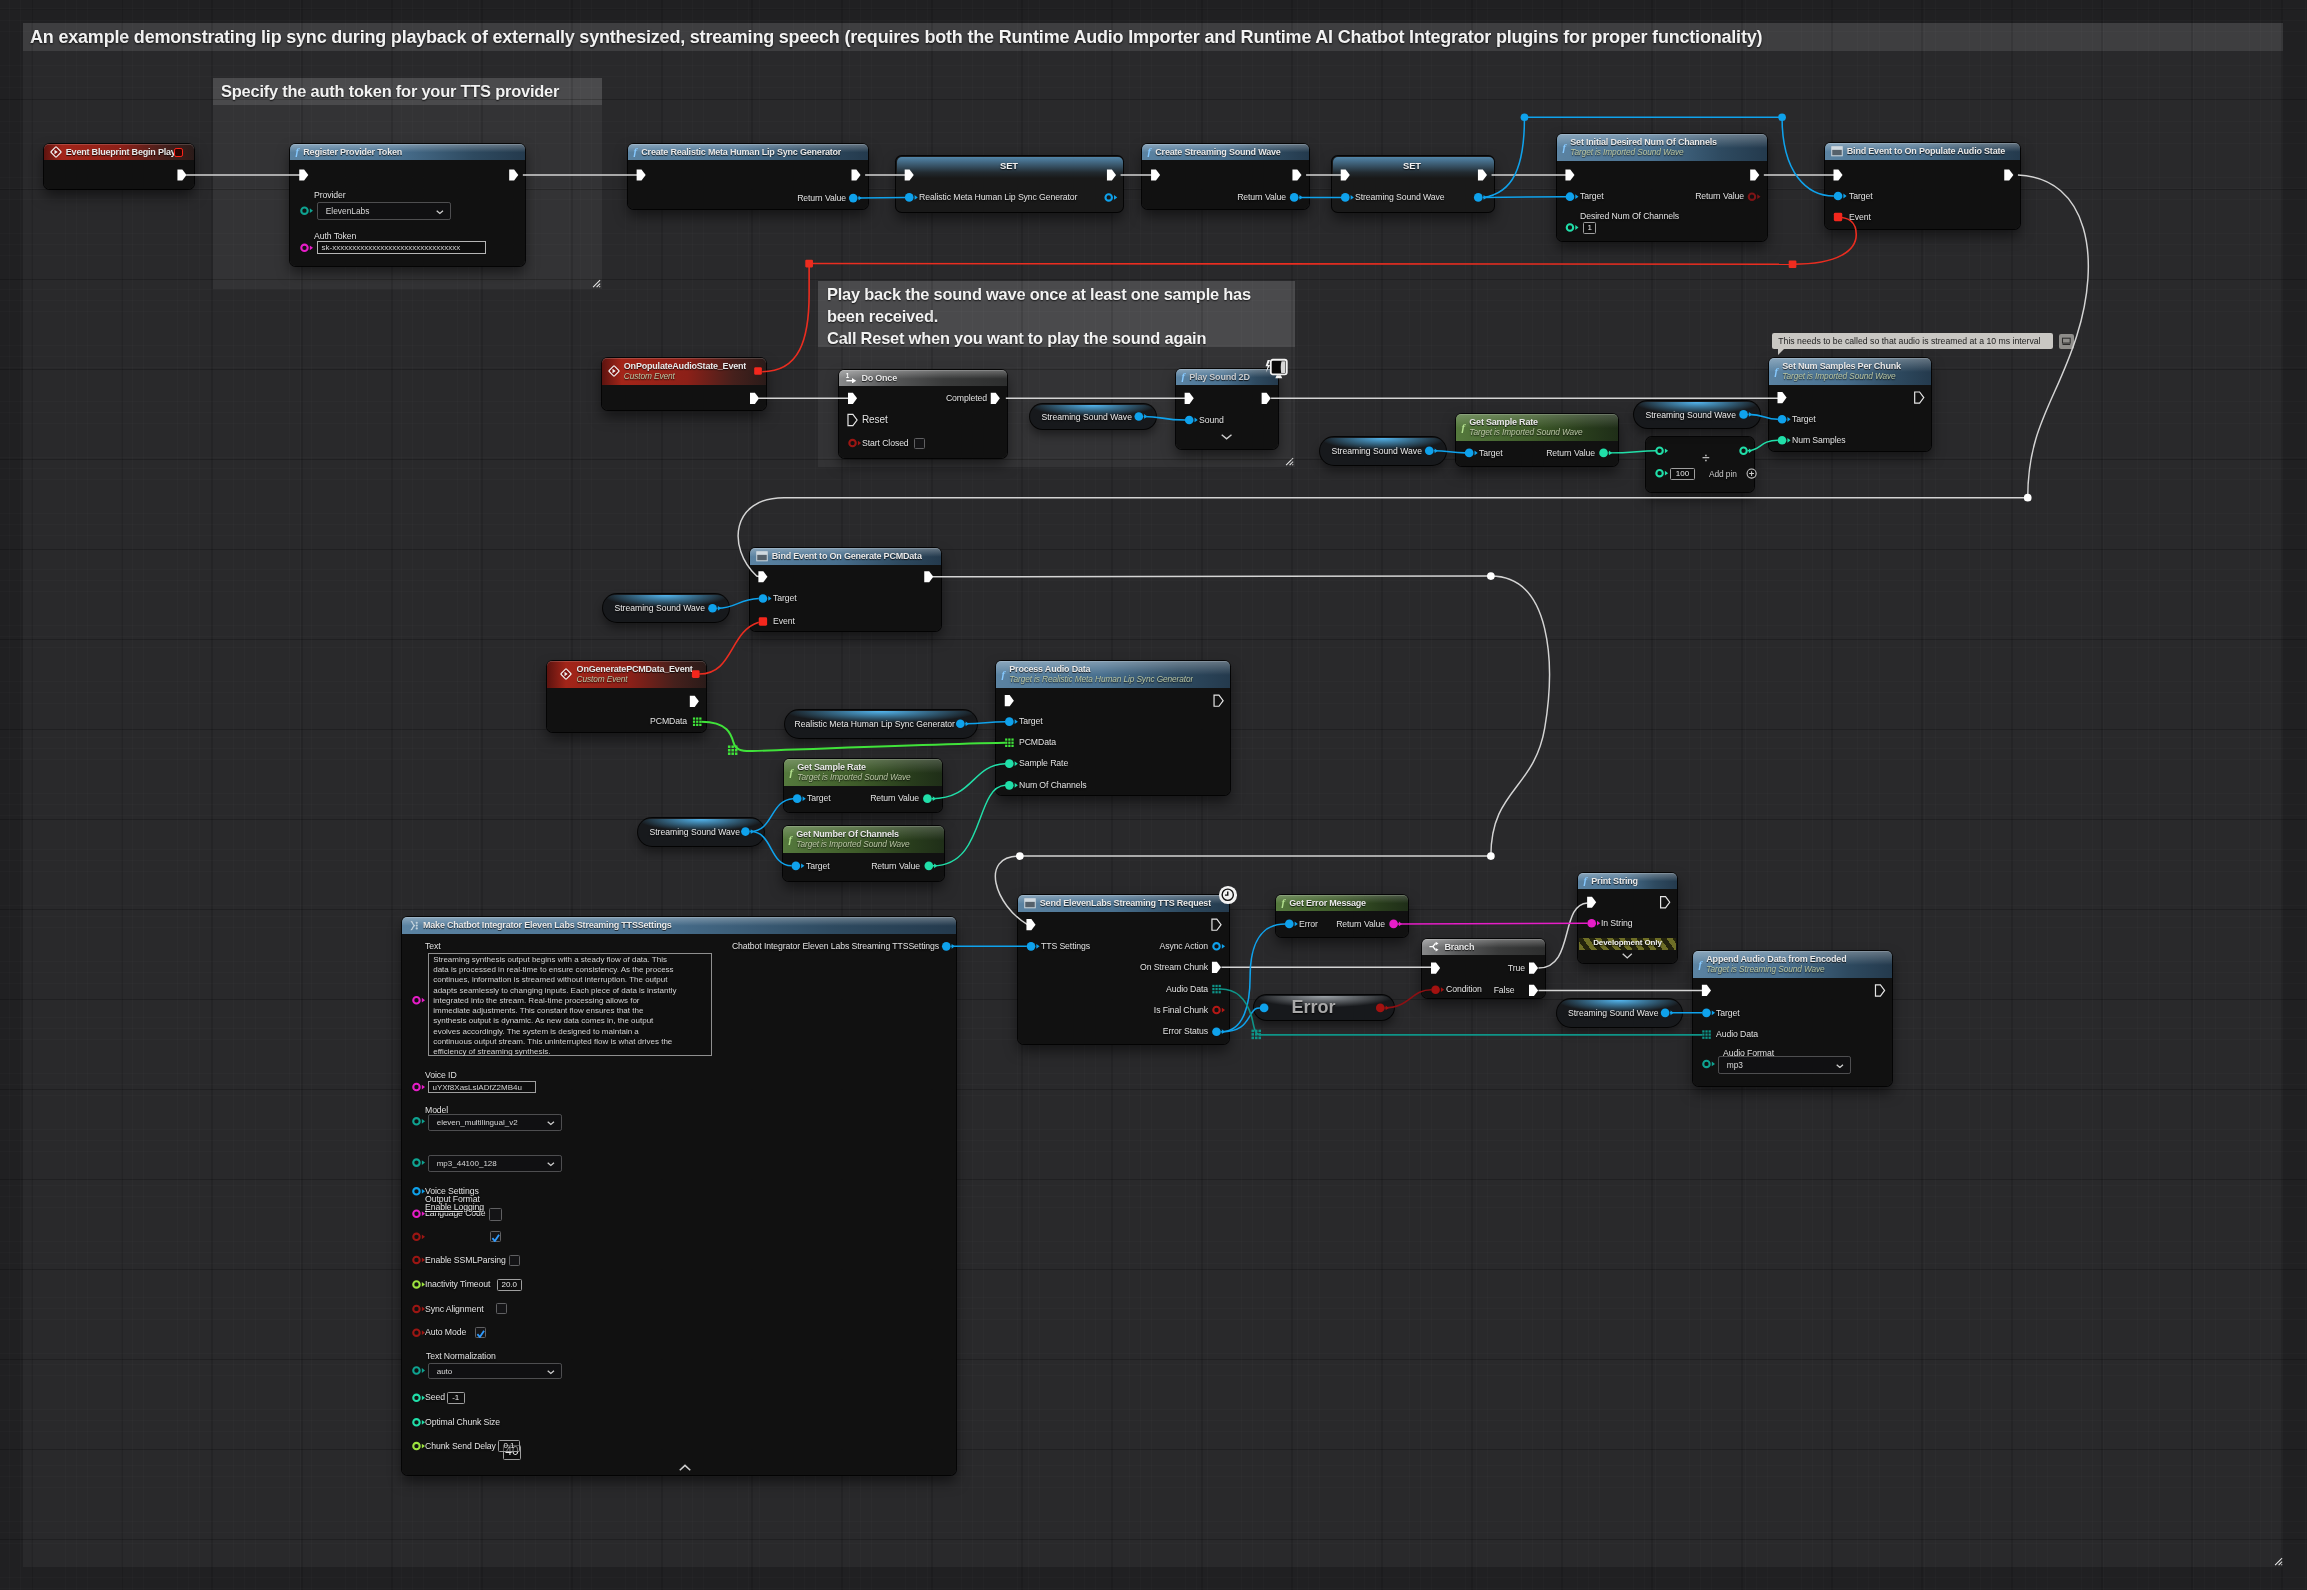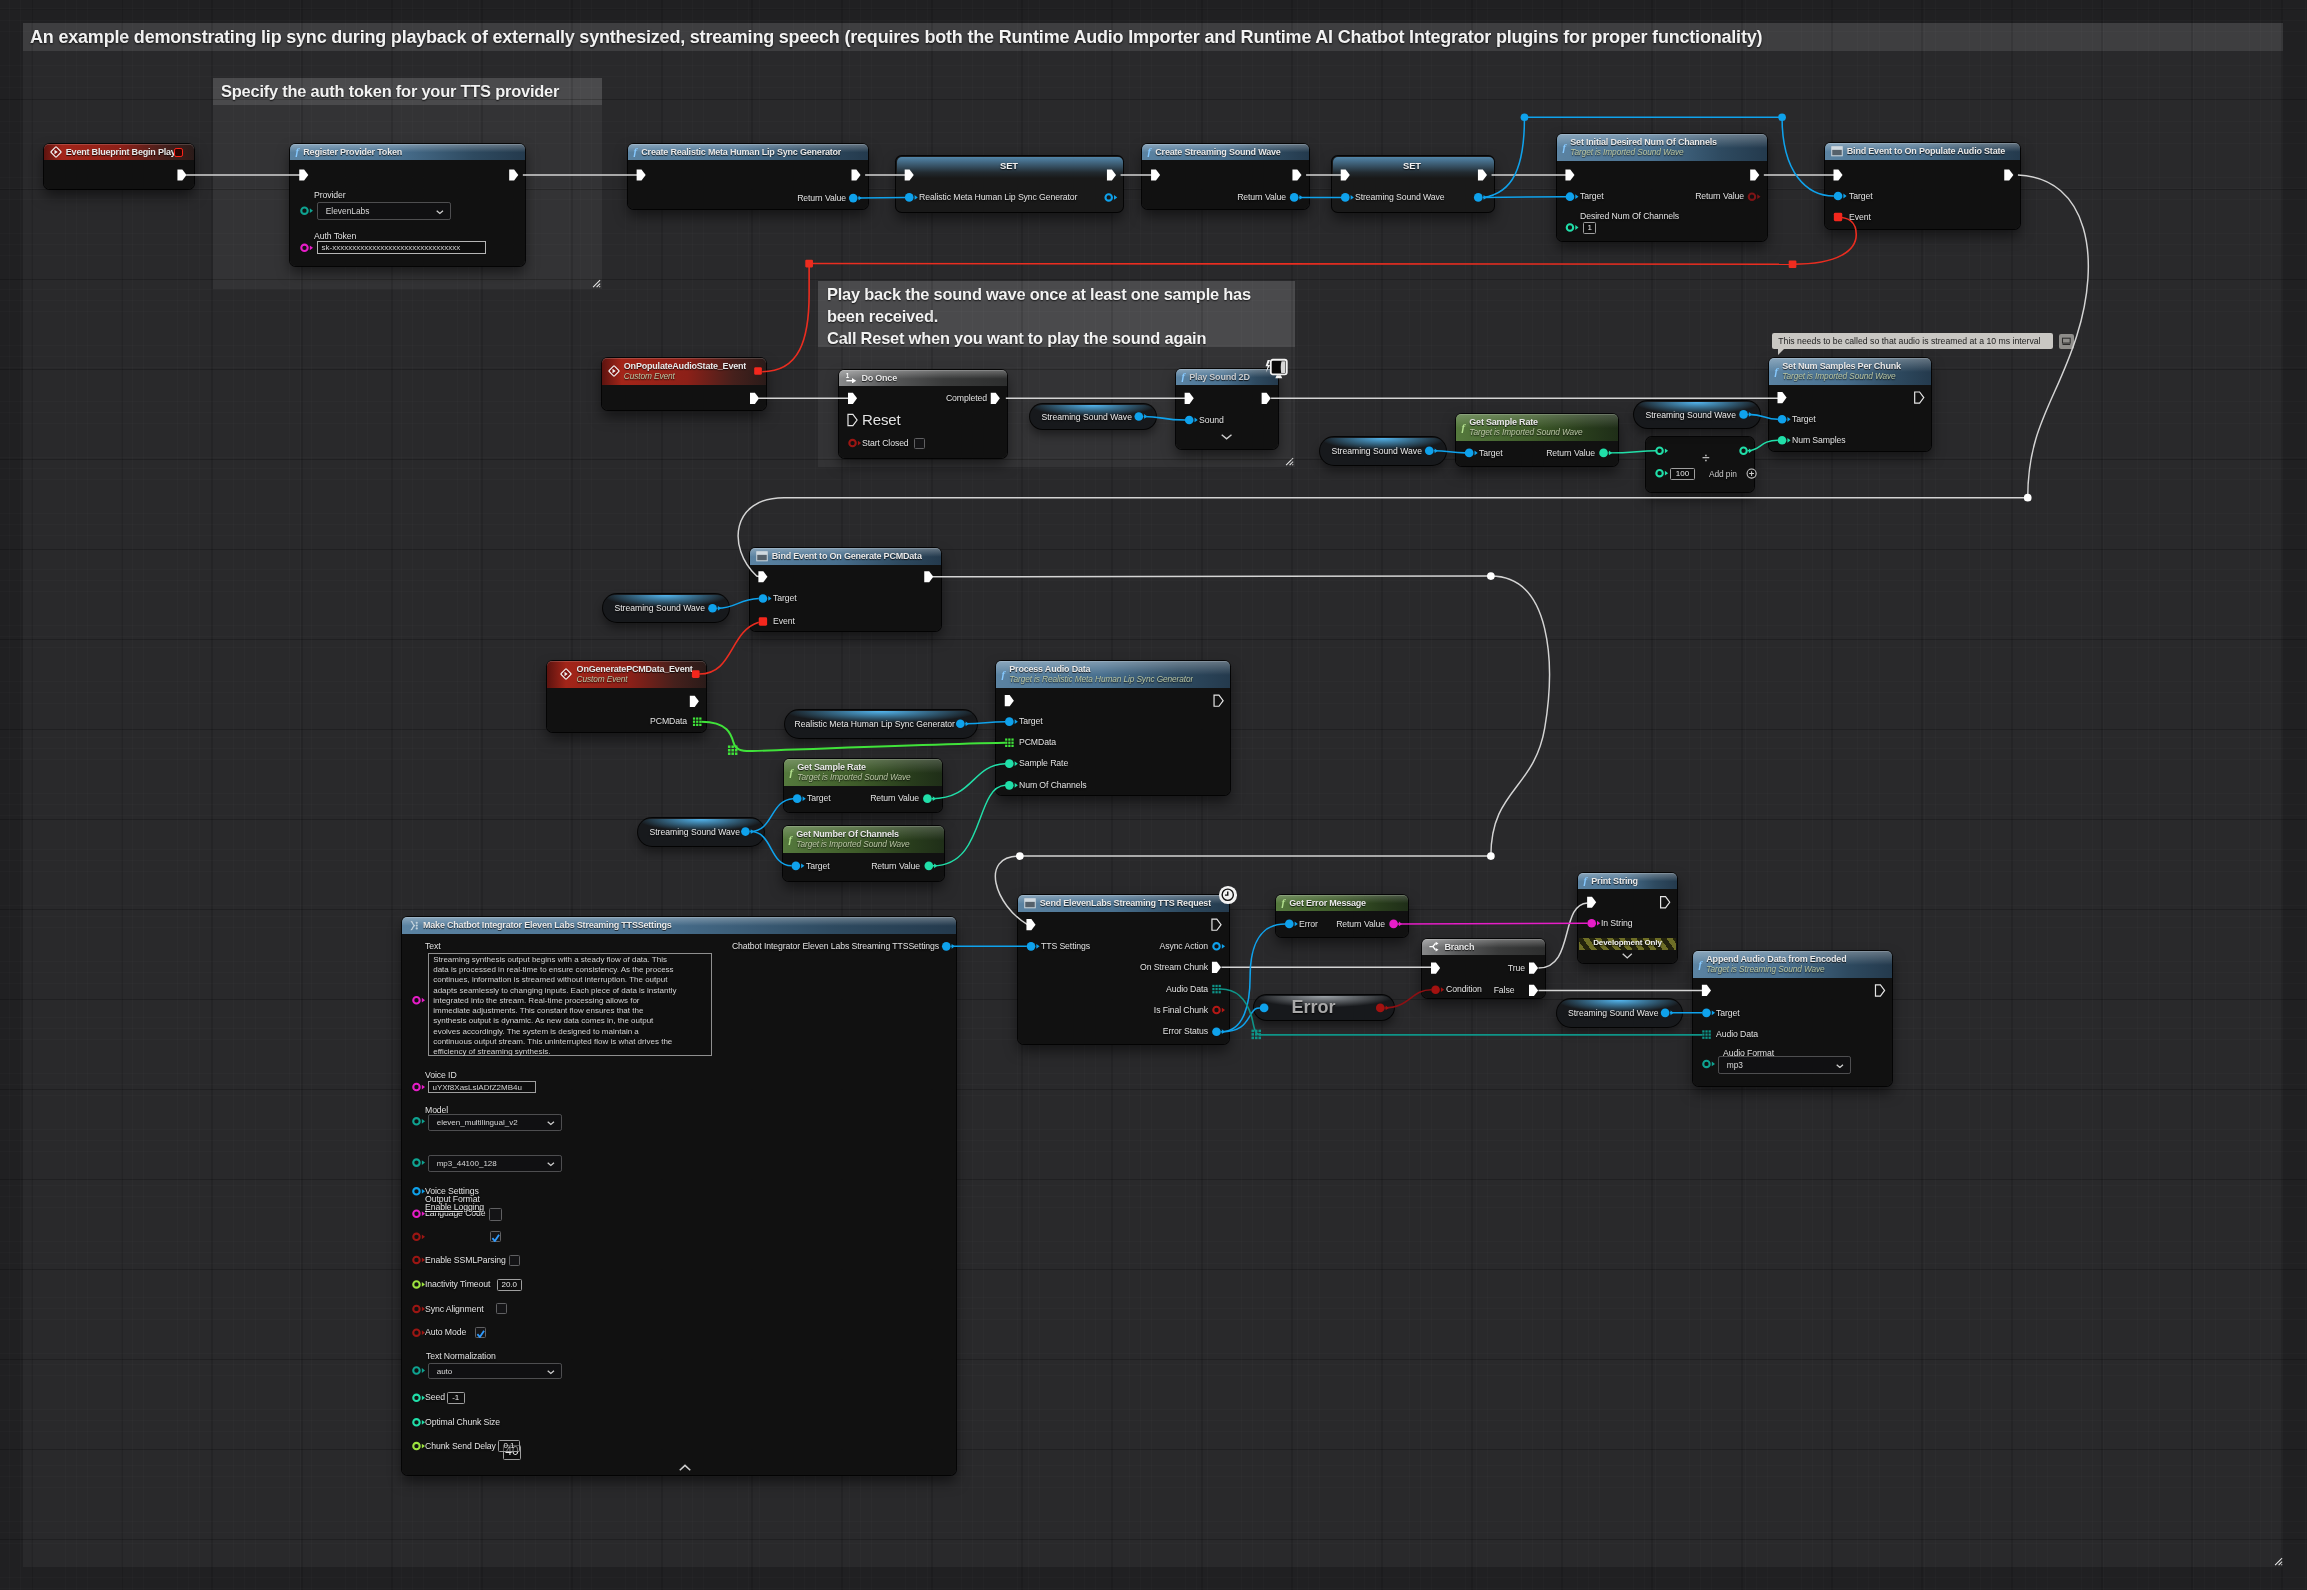--- a/index.html
+++ b/index.html
@@ -198,21 +198,21 @@
         <svg width="12.6" height="10.5" style="flex:0 0 auto" viewBox="0 0 18 15">
           <text x="1" y="7" font-size="9" font-weight="bold" fill="#fff" font-family="Liberation Sans">1</text>
           <path d="M2,11 h9" stroke="#fff" stroke-width="2"></path>
           <path d="M10,7 l6,4 -6,4 z" fill="#fff"></path>
         </svg>
         <div class="tw">
           <div class="t" style="color:#e9e9e9;font-size:9px">Do Once</div>
         </div>
       </div>
 <div style="position:absolute;left:833px;width:154px;text-align:right;top:392px;line-height:12.6px;font-size:8.7px;color:#e2e2e2;text-shadow:0 0.7px 1.4px rgba(0,0,0,.9);letter-spacing:-0.1px;white-space:nowrap;">Completed</div>
-<div style="position:absolute;left:862px;top:414px;line-height:12.6px;font-size:15px;color:#e2e2e2;text-shadow:0 0.7px 1.4px rgba(0,0,0,.9);letter-spacing:-0.1px;white-space:nowrap;">Reset</div>
+<div style="position:absolute;left:862px;top:414px;line-height:12.6px;font-size:10px;color:#e2e2e2;text-shadow:0 0.7px 1.4px rgba(0,0,0,.9);letter-spacing:-0.1px;white-space:nowrap;">Reset</div>
 <div style="position:absolute;left:862px;top:437px;line-height:12.6px;font-size:8.7px;color:#e2e2e2;text-shadow:0 0.7px 1.4px rgba(0,0,0,.9);letter-spacing:-0.1px;white-space:nowrap;">Start Closed</div>
 <div class="cb" style="left:914px;top:438px;width:11.2px;height:11.2px;"></div>
 <div class="node" style="position:absolute;left:1176px;top:369px;width:102px;height:80px;"></div>
 <div class="hdr fn" style="left:1176px;top:369px;width:102px;height:16px;">
         <span class="fic" style="color:#86c9ff">f</span>
         <div class="tw">
           <div class="t" style="color:#c9cdd1;font-size:9px">Play Sound 2D</div>
         </div>
       </div>
 <div style="position:absolute;left:1199px;top:414px;line-height:12.6px;font-size:8.7px;color:#e2e2e2;text-shadow:0 0.7px 1.4px rgba(0,0,0,.9);letter-spacing:-0.1px;white-space:nowrap;">Sound</div>

